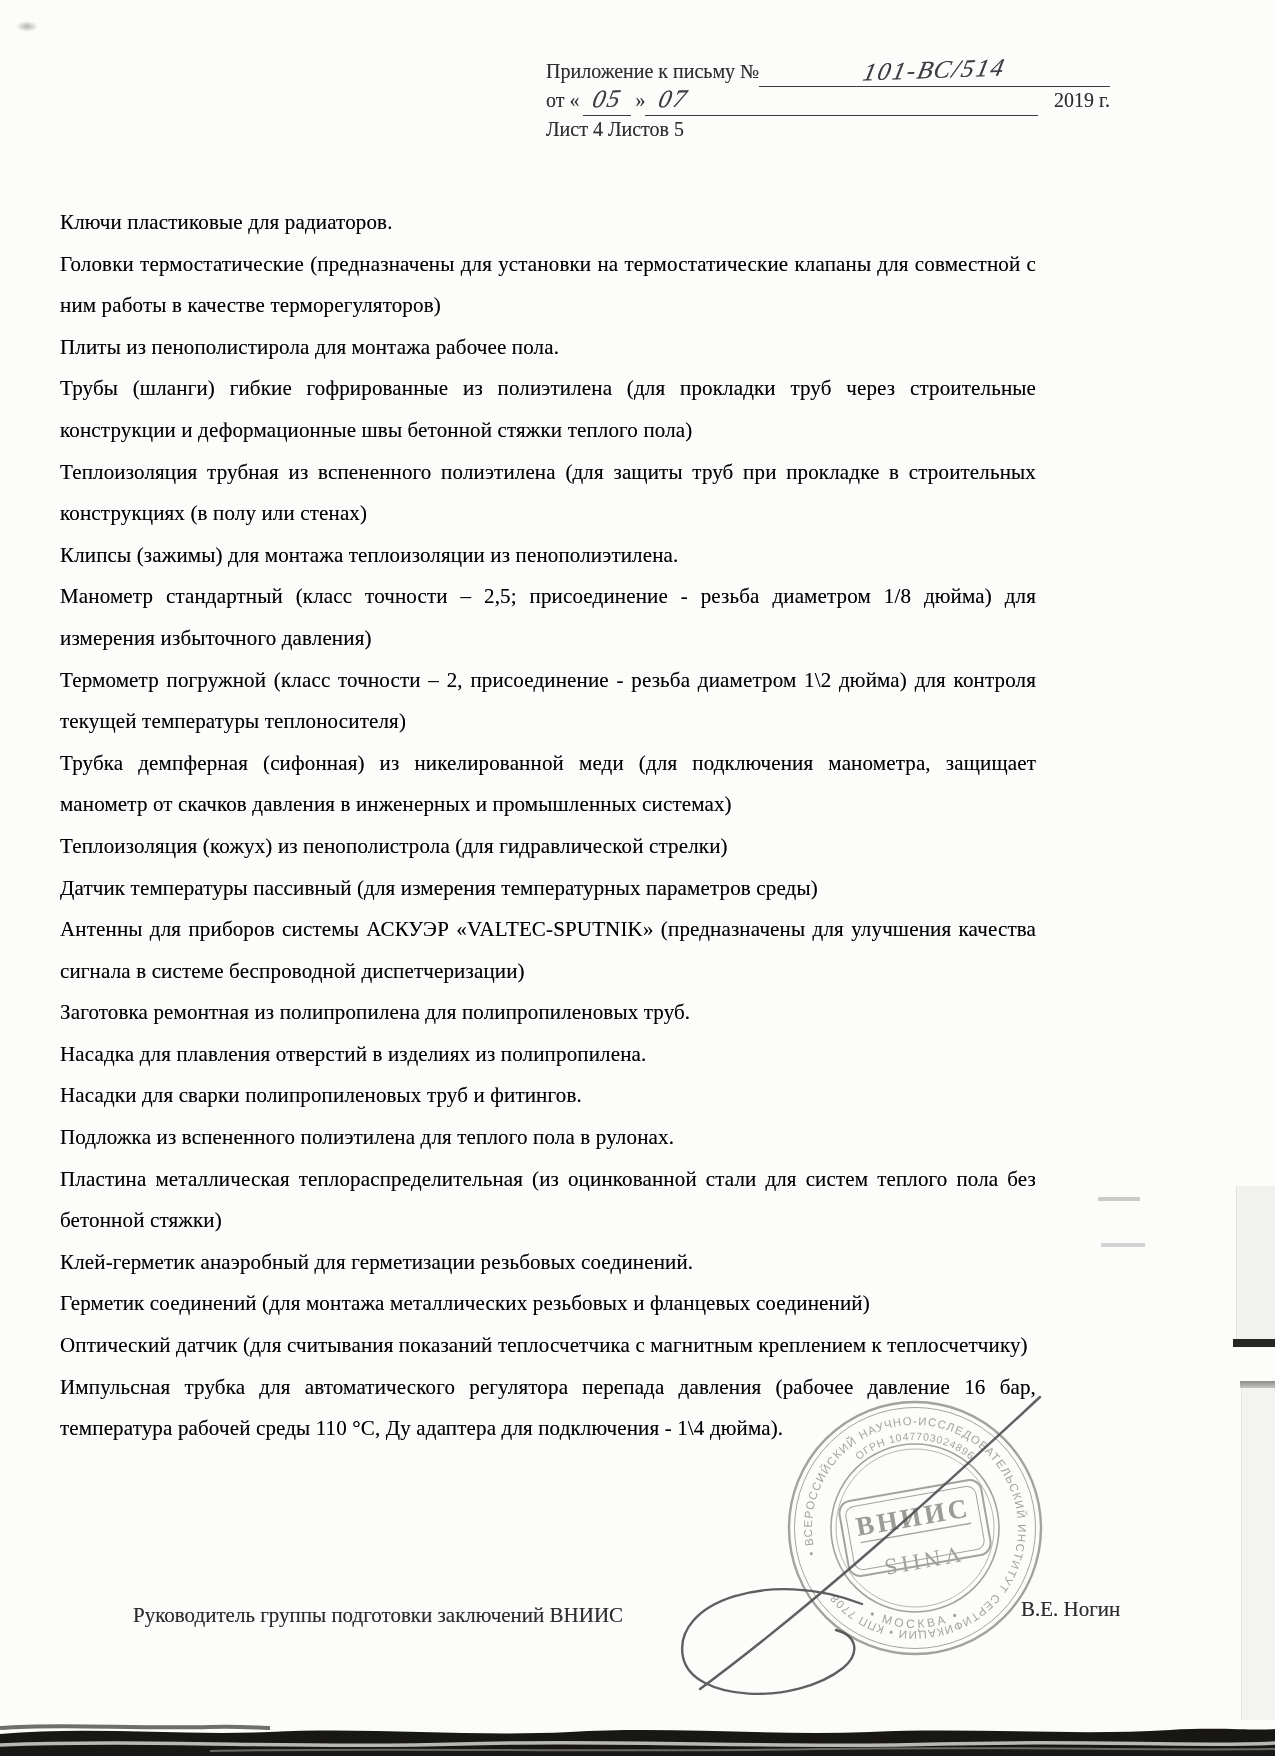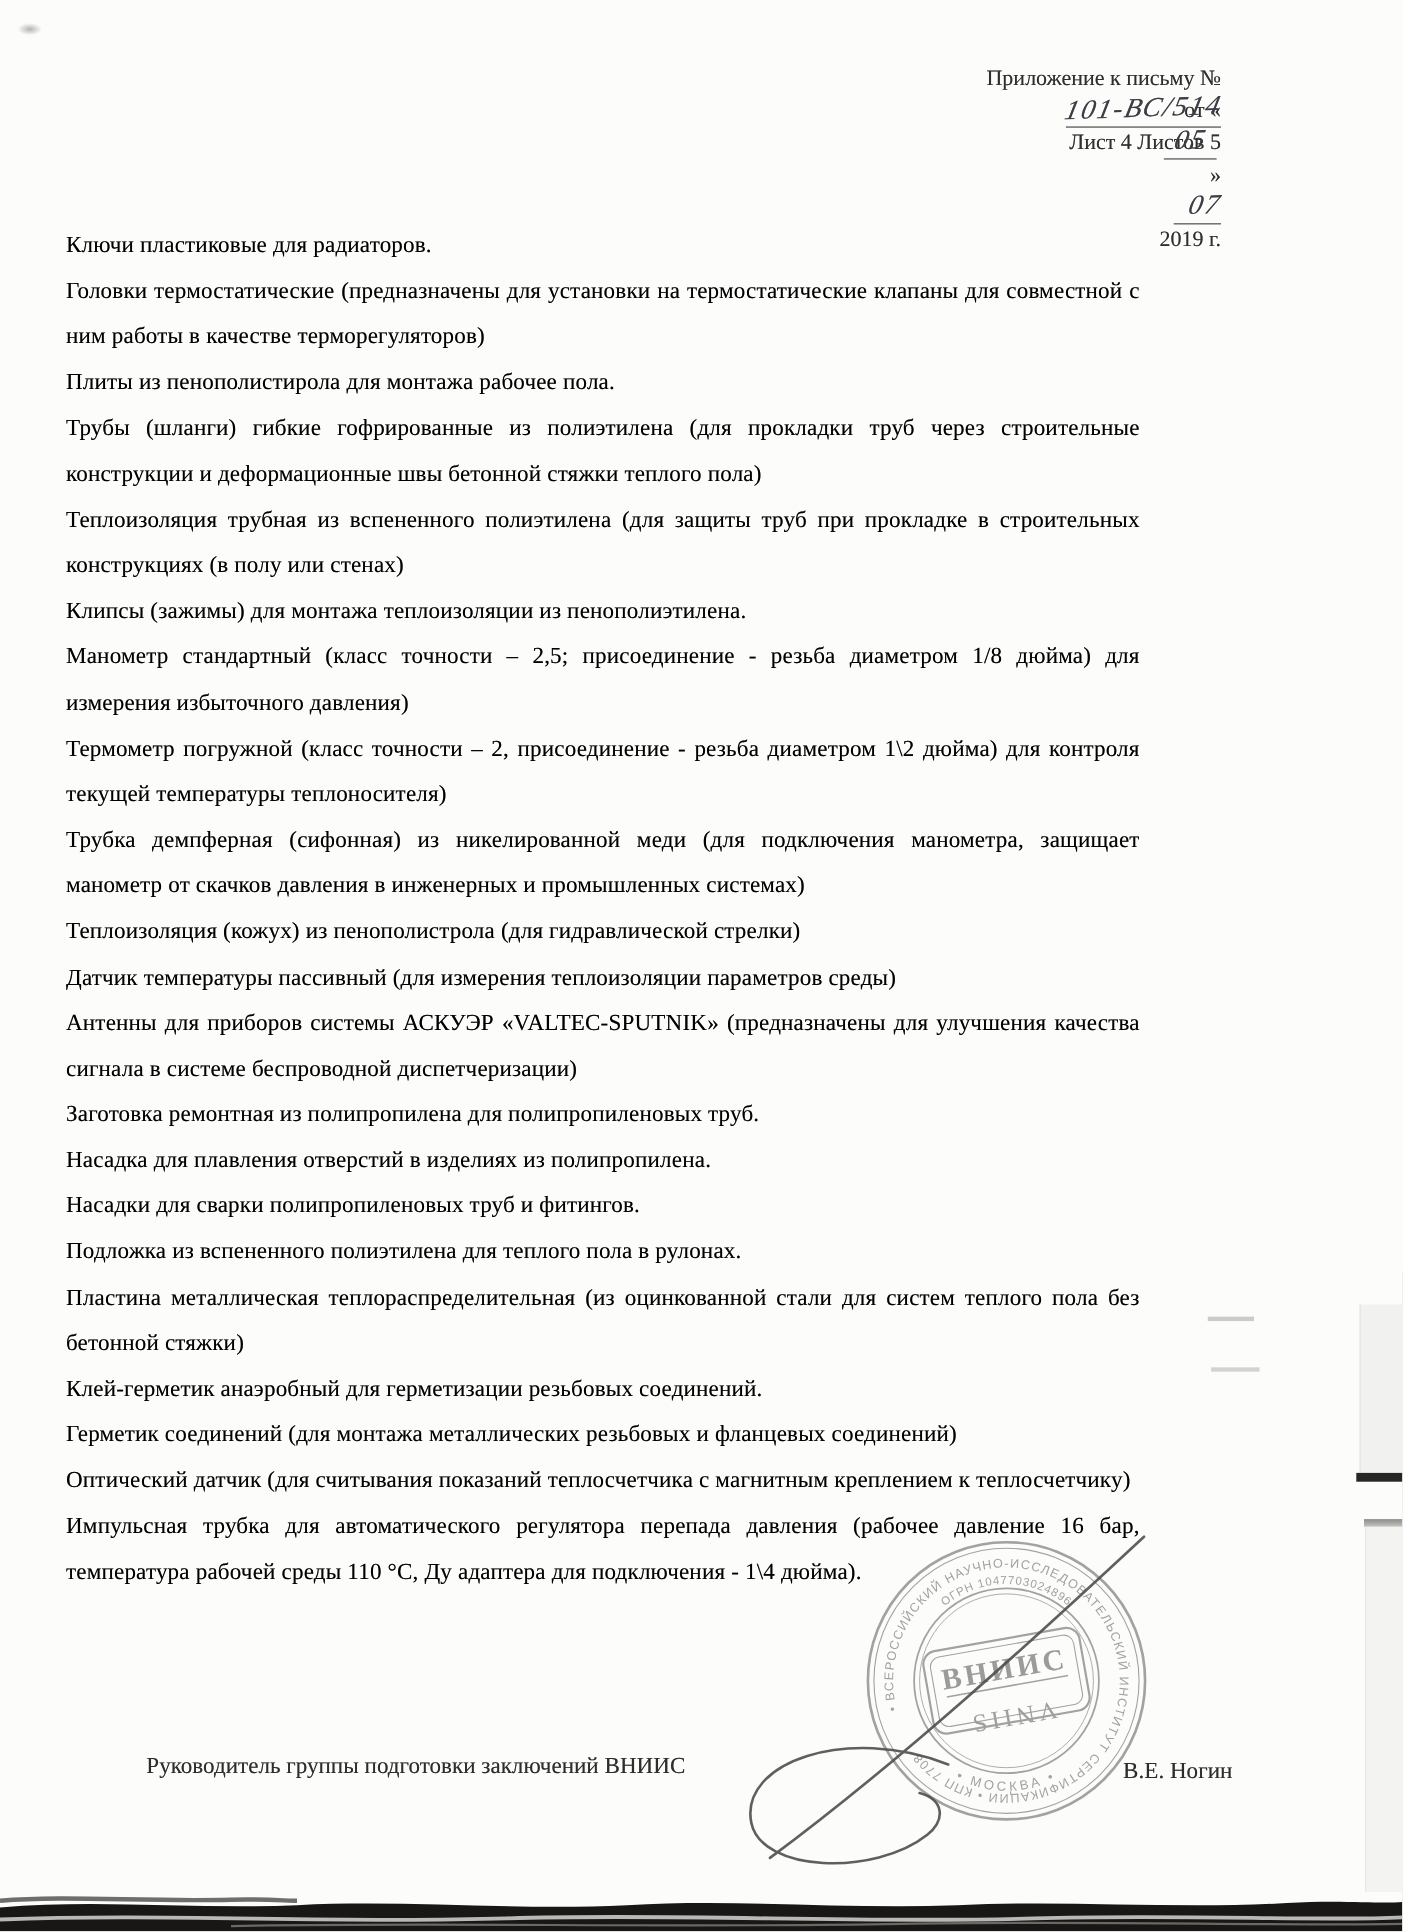--- a/index.html
+++ b/index.html
@@ -11,21 +11,21 @@
     overflow:hidden;
     font-family:"Liberation Serif","DejaVu Serif",serif;
     color:#2d2d2d;
   }
   
   .header{
     position:absolute;left:546px;top:57px;width:564px;z-index:2;
     font-size:20px;line-height:29px;color:#2f2f2f;
     text-shadow:0 0 .5px rgba(45,45,45,.5);
   }
-  .h-line{display:flex;align-items:flex-end;height:29px;white-space:nowrap;flex-direction:column;}
+  .h-line{display:flex;align-items:center;height:29px;white-space:nowrap;}
   .uline{border-bottom:1.6px solid #3c3c3c;}
   .fill{flex:1 1 auto;}
   .hw{
     font-style:italic;font-size:25px;line-height:22px;letter-spacing:2px;
     display:inline-block;transform:skewX(-14deg) rotate(-2deg);
     color:#3d3d46;
   }
   .center{text-align:center;}
   .day-box{width:48px;text-align:center;margin:0 4px;}
   .month{margin-left:14px;}
@@ -38,21 +38,21 @@
     margin:0;
     font-size:21px;line-height:41.6px;
     text-align:justify;
     letter-spacing:.15px;
     color:#000000;
     text-shadow:0 0 .6px rgba(50,50,50,.55);
   }
   
   .footer{position:absolute;left:0;top:1593px;width:1275px;height:40px;z-index:3;font-size:21px;
     text-shadow:0 0 .6px rgba(50,50,50,.55);}
-  .signer-title{position:absolute;left:133px;top:0;}
+  .signer-title{position:absolute;left:133px;top:10px;}
   .signer-name{position:absolute;left:973px;top:4px;margin-left:48px;}
   
   .stamp{position:absolute;left:779px;top:1392px;width:272px;height:272px;z-index:1;opacity:.82;}
   .signature{position:absolute;left:600px;top:1380px;width:480px;height:340px;z-index:4;}
   
   .artifact{position:absolute;z-index:5;}
   .smudge-topleft{left:16px;top:21px;width:22px;height:11px;border-radius:50%;
     background:radial-gradient(closest-side,#b3b3b0,rgba(180,180,178,0));}
   .dash-1{left:1098px;top:1197px;width:42px;height:4px;background:#9a9a9a;opacity:.5;}
   .dash-2{left:1101px;top:1243px;width:44px;height:4px;background:#a2a2a2;opacity:.45;}
@@ -88,21 +88,21 @@
     <p>Ключи пластиковые для радиаторов.</p>
     <p>Головки термостатические (предназначены для установки на термостатические клапаны для совместной с ним работы в качестве терморегуляторов)</p>
     <p>Плиты из пенополистирола для монтажа рабочее пола.</p>
     <p>Трубы (шланги) гибкие гофрированные из полиэтилена (для прокладки труб через строительные конструкции и деформационные швы бетонной стяжки теплого пола)</p>
     <p>Теплоизоляция трубная из вспененного полиэтилена (для защиты труб при прокладке в строительных конструкциях (в полу или стенах)</p>
     <p>Клипсы (зажимы) для монтажа теплоизоляции из пенополиэтилена.</p>
     <p>Манометр стандартный (класс точности – 2,5; присоединение - резьба диаметром 1/8 дюйма) для измерения избыточного давления)</p>
     <p>Термометр погружной (класс точности – 2, присоединение - резьба диаметром 1\2 дюйма) для контроля текущей температуры теплоносителя)</p>
     <p>Трубка демпферная (сифонная) из никелированной меди (для подключения манометра, защищает манометр от скачков давления в инженерных и промышленных системах)</p>
     <p>Теплоизоляция (кожух) из пенополистрола (для гидравлической стрелки)</p>
-    <p>Датчик температуры пассивный (для измерения теплоизоляции параметров среды)</p>
+    <p>Датчик температуры пассивный (для измерения температурных параметров среды)</p>
     <p>Антенны для приборов системы АСКУЭР «VALTEC-SPUTNIK» (предназначены для улучшения качества сигнала в системе беспроводной диспетчеризации)</p>
     <p>Заготовка ремонтная из полипропилена для полипропиленовых труб.</p>
     <p>Насадка для плавления отверстий в изделиях из полипропилена.</p>
     <p>Насадки для сварки полипропиленовых труб и фитингов.</p>
     <p>Подложка из вспененного полиэтилена для теплого пола в рулонах.</p>
     <p>Пластина металлическая теплораспределительная (из оцинкованной стали для систем теплого пола без бетонной стяжки)</p>
     <p>Клей-герметик анаэробный для герметизации резьбовых соединений.</p>
     <p>Герметик соединений (для монтажа металлических резьбовых и фланцевых соединений)</p>
     <p>Оптический датчик (для считывания показаний теплосчетчика с магнитным креплением к теплосчетчику)</p>
     <p>Импульсная трубка для автоматического регулятора перепада давления (рабочее давление 16 бар, температура рабочей среды 110 °С, Ду адаптера для подключения - 1\4 дюйма).</p>

